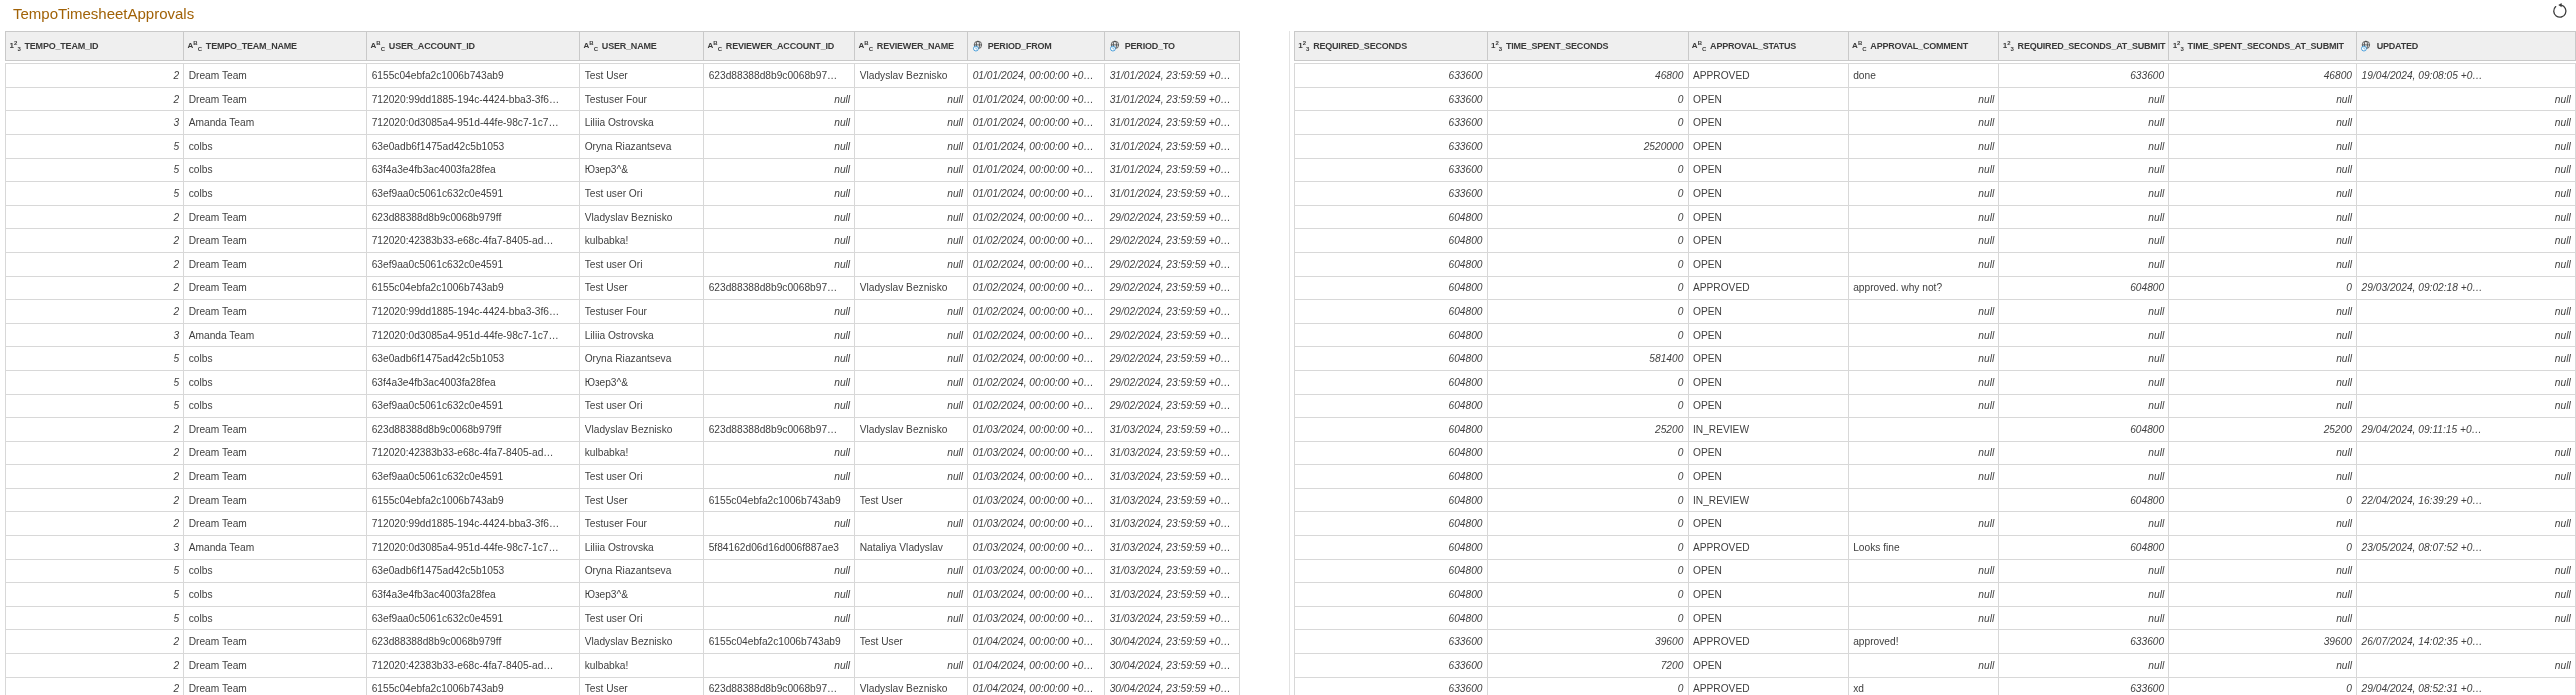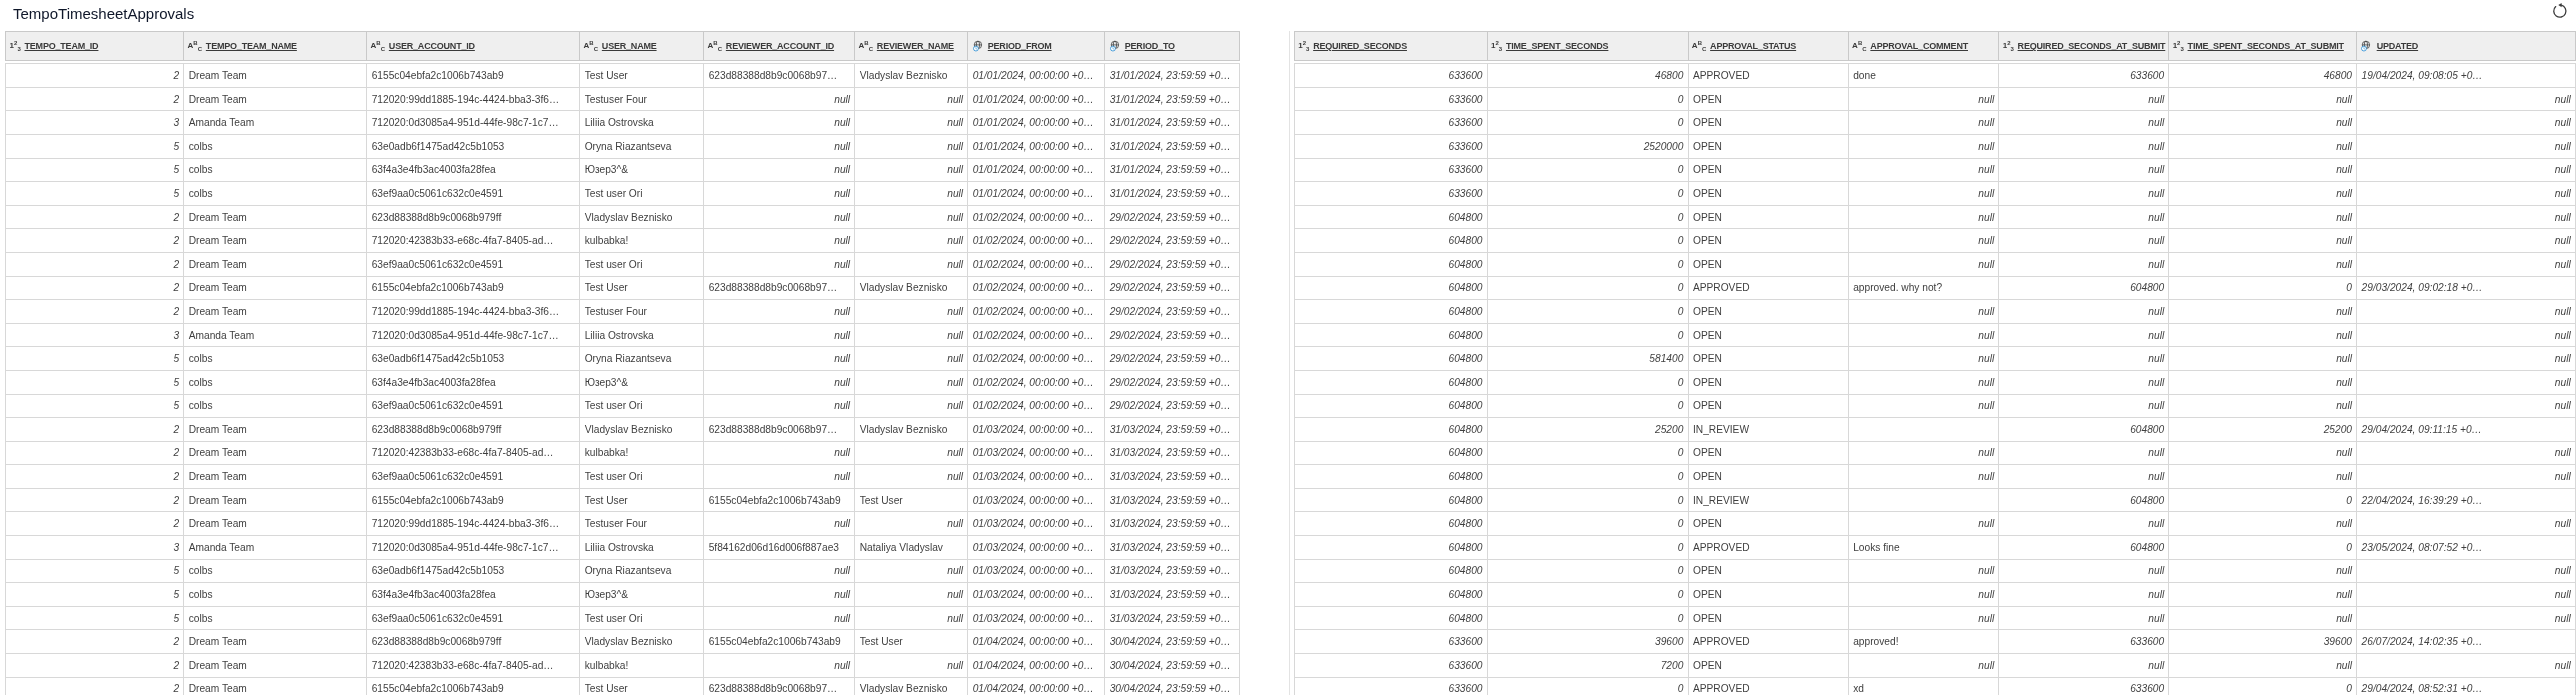--- a/index.html
+++ b/index.html
@@ -2,21 +2,21 @@
 <html style="font-size:8.6px"><head>
 <meta charset="utf-8">
 <style>
   html,body{margin:0;padding:0;}
   body{
     width:2576px;height:695px;overflow:hidden;position:relative;
     background:#ffffff;font-family:"Liberation Sans",sans-serif;
   }
   .page-title{
     position:absolute;left:13px;top:5.4px;
-    font-size:15px;font-weight:400;color:#0f172a;white-space:nowrap;
+    font-size:15px;font-weight:400;color:#a16207;white-space:nowrap;
   }
   .refresh-btn{
     position:absolute;left:2550px;top:1.1px;width:20.4px;height:20.4px;
     background:transparent;border:none;padding:1.1px;cursor:pointer;
   }
   .grid-pane{position:absolute;top:31px;}
   .pane-left{left:5.4px;}
   .pane-right{left:1294px;}
   .pane-divider{
     position:absolute;left:1289px;top:31px;width:1.1px;height:664px;
@@ -42,21 +42,21 @@
   td.v-null{font-style:italic;text-align:right;color:#4a4a4a;}
   td.v-date{font-style:italic;text-align:left;}
   td.v-text{text-align:left;}
   .ticon{
     display:inline-block;margin-right:3.8px;color:#3a3a3a;
     font-size:8px;font-weight:700;letter-spacing:0;vertical-align:middle;
   }
   .ticon sup{font-size:6px;vertical-align:3.2px;}
   .ticon sub{font-size:6px;vertical-align:-2.7px;}
   .ticon svg{vertical-align:middle;}
-  .hlabel{vertical-align:middle;text-decoration:underline;}
+  .hlabel{vertical-align:middle;}
 </style>
 </head>
 <body>
 
 <div class="page-title">TempoTimesheetApprovals</div>
 
 <button class="refresh-btn" title="">
   <span>
     <svg width="18.3" height="18.3" viewBox="0 0 24 24">
       <path d="M13.5 4.15 A 8 8 0 1 1 6.2 6.0" fill="none" stroke="#3c3c3c" stroke-width="1.7" stroke-linecap="round"></path>

